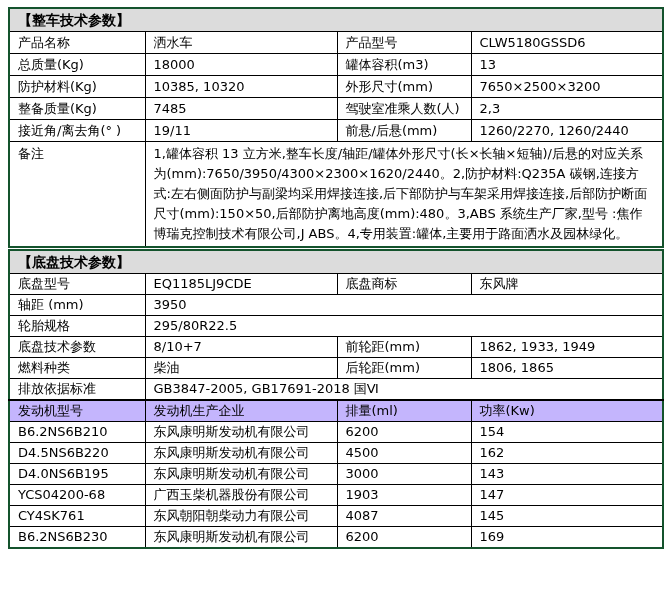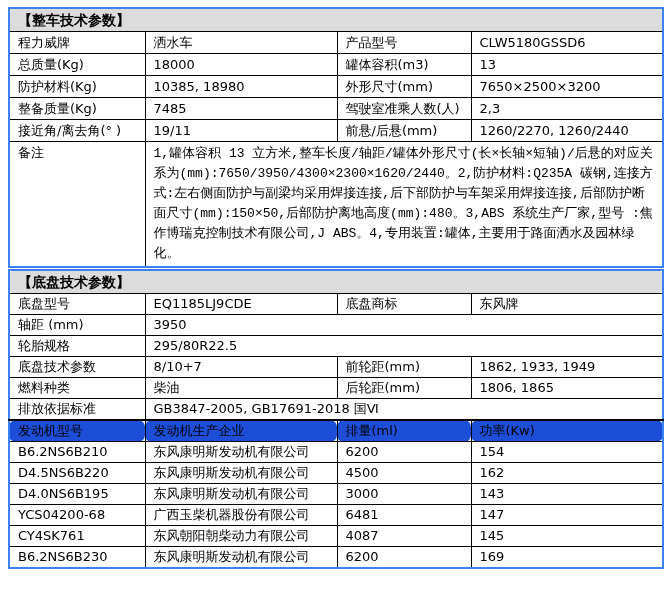--- a/index.html
+++ b/index.html
@@ -11,91 +11,89 @@
     font-family: "DejaVu Sans", sans-serif;
     color: #000000;
   }
   .wrap {
     padding: 7px 8px 0 8px;
   }
   table {
     border-collapse: collapse;
     table-layout: fixed;
     width: 654px;
-    border: 2px solid #3b82f6;
+    border: 2px solid #14532d;
     padding-left: 31px;
   }
   .chassis-table {
     margin-top: 1px;
   }
   td {
     border: 1px solid #000000;
     font-size: 13px;
     line-height: 17px;
     padding: 2px 8px;
     overflow: hidden;
     white-space: nowrap;
     text-align: left;
     vertical-align: middle;
   }
   .chassis-table td {
     line-height: 16px;
-    border-radius: 7px;
   }
   .section-header td {
     background: #dcdcdc;
     font-weight: bold;
     font-size: 14px;
     line-height: 18px;
   }
   .engine-header td {
-    background: #1d4ed8;
+    background: #c4b5fd;
     border-top: 2px solid #000000;
     margin-top: 32px;
   }
   .remark-row td {
     vertical-align: top;
     white-space: normal;
     word-break: break-all;
     line-height: 20px;
     height: 96px;
-    font-family: Liberation Mono, monospace;
   }
 </style>
 </head>
 <body>
 
 <div class="wrap">
 
   <table class="vehicle-table">
     <colgroup>
       <col style="width:136px">
         <col style="width:192px">
         <col style="width:134px">
         <col style="width:192px">
     </colgroup>
     <tbody>
         <tr class="section-header">
       <td colspan="4">【整车技术参数】</td>
     </tr>
     <tr>
-      <td>程力威牌</td>
+      <td>产品名称</td>
       <td>洒水车</td>
       <td>产品型号</td>
       <td>CLW5180GSSD6</td>
     </tr>
     <tr>
       <td>总质量(Kg)</td>
       <td>18000</td>
       <td>罐体容积(m3)</td>
       <td>13</td>
     </tr>
     <tr>
       <td>防护材料(Kg)</td>
-      <td>10385, 18980</td>
+      <td>10385, 10320</td>
       <td>外形尺寸(mm)</td>
       <td>7650×2500×3200</td>
     </tr>
     <tr>
       <td>整备质量(Kg)</td>
       <td>7485</td>
       <td>驾驶室准乘人数(人)</td>
       <td>2,3</td>
     </tr>
     <tr>
@@ -172,21 +170,21 @@
     </tr>
     <tr>
       <td>D4.0NS6B195</td>
       <td>东风康明斯发动机有限公司</td>
       <td>3000</td>
       <td>143</td>
     </tr>
     <tr>
       <td>YCS04200-68</td>
       <td>广西玉柴机器股份有限公司</td>
-      <td>6481</td>
+      <td>1903</td>
       <td>147</td>
     </tr>
     <tr>
       <td>CY4SK761</td>
       <td>东风朝阳朝柴动力有限公司</td>
       <td>4087</td>
       <td>145</td>
     </tr>
     <tr>
       <td>B6.2NS6B230</td>

